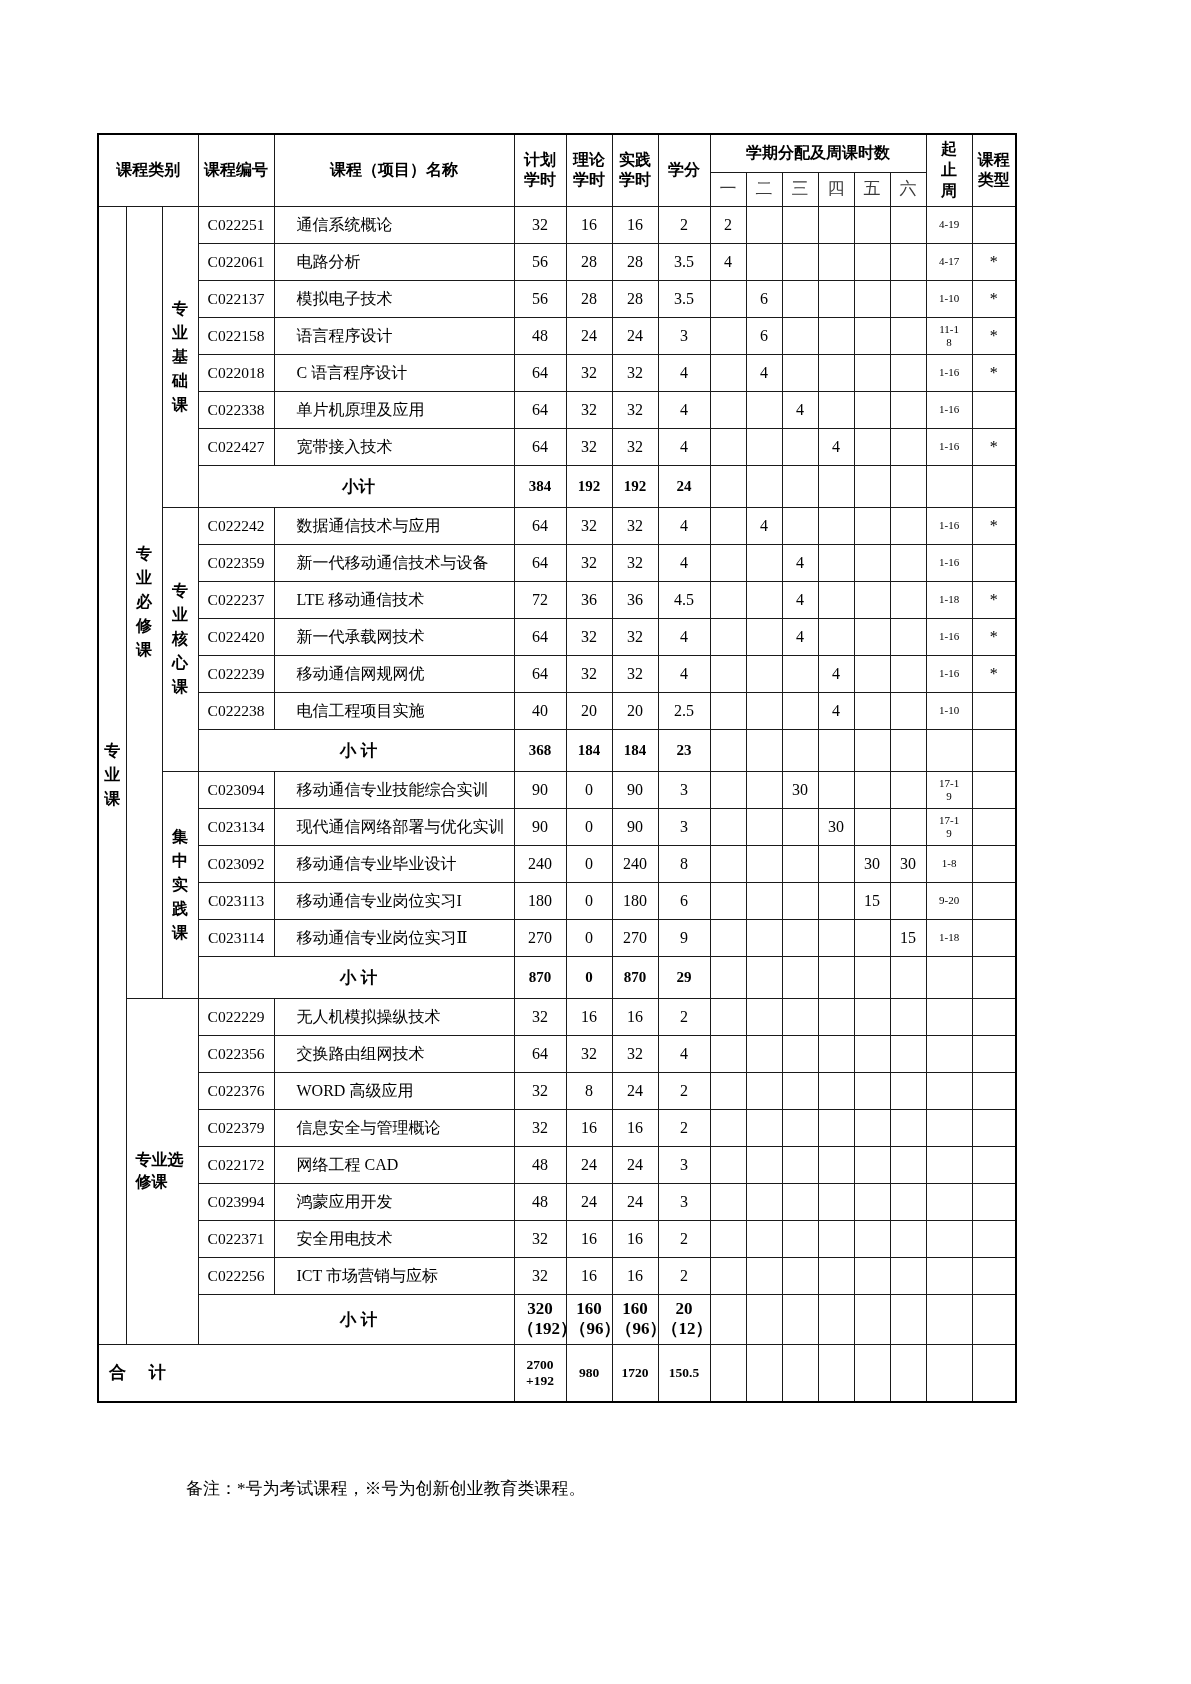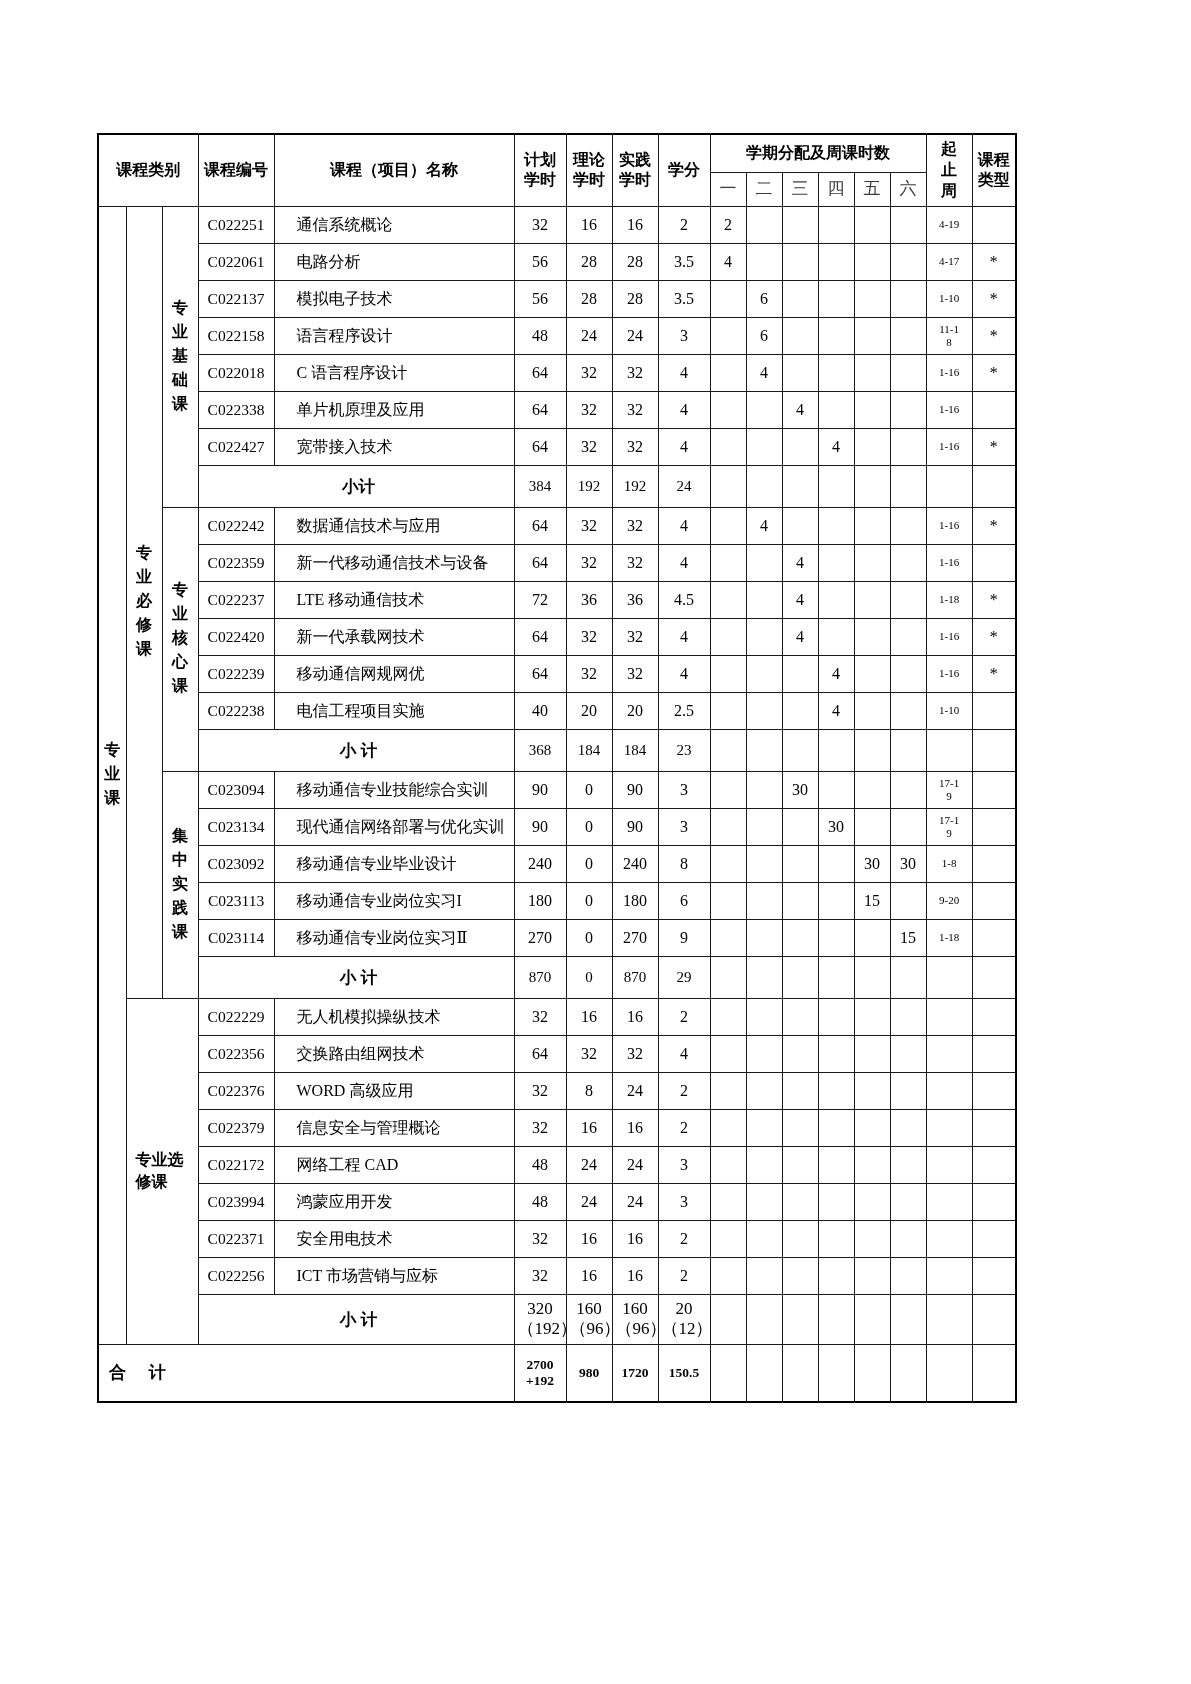--- a/index.html
+++ b/index.html
@@ -7,31 +7,31 @@
         font-family:"Liberation Serif","DejaVu Serif",serif;color:#000;}
   table.tbl{position:absolute;left:97px;top:133px;border-collapse:collapse;table-layout:fixed;
         width:918px;border:2px solid #000;}
   .tbl th,.tbl td{border:1px solid #1a1a1a;padding:1px 3px;text-align:center;vertical-align:middle;
         font-size:16px;line-height:1.25;overflow:hidden;}
   .tbl th{font-family:"Liberation Sans","DejaVu Sans",sans-serif;font-weight:bold;font-size:16px;}
   tr.h1{height:38px;} tr.h2{height:34px;}
   tr.h2 th{font-weight:normal;color:#3a3a3a;font-size:17px;font-family:"Liberation Serif","DejaVu Serif",serif;}
   tr.r-course{height:37px;} tr.r-sub{height:42px;} tr.r-sube{height:50px;} tr.r-total{height:58px;}
   .weekh span{display:inline-block;width:1.15em;word-break:break-all;line-height:1.3;}
-  td.vcat{font-family:Liberation Mono, monospace;font-weight:bold;padding:0;}
+  td.vcat{font-family:Liberation Serif, serif;font-weight:bold;padding:0;}
   td.vcat span{display:inline-block;width:1.12em;word-break:break-all;line-height:1.5;font-size:16px;}
   td.hcat{font-family:"Liberation Sans","DejaVu Sans",sans-serif;font-weight:bold;padding:0;}
   td.hcat div{width:3.3em;margin:16px auto;text-align:left;line-height:1.4;font-size:16px;}
   td.code{font-size:15.5px;text-align:center;}
   td.cname{text-align:left;padding-left:22px;font-size:16px;white-space:nowrap;}
   td.num{white-space:pre-line;}
   td.week{font-size:11px;white-space:pre-line;line-height:1.15;}
   td.sublabel{font-family:"Liberation Sans","DejaVu Sans",sans-serif;font-weight:bold;
         text-align:center;padding-left:8px;font-size:16.5px;}
-  td.subnum{font-weight:normal;font-size:15px;}
+  td.subnum{font-weight:bold;font-size:15px;}
   td.subnum.small{font-size:17px;line-height:1.2;}
   td.totlabel{font-family:"Liberation Sans","DejaVu Sans",sans-serif;font-weight:bold;
         text-align:left;padding-left:10px;font-size:17px;letter-spacing:9px;margin-left:35px;}
   td.totnum{font-weight:bold;font-size:13.5px;line-height:1.2;white-space:pre-line;}
   .footnote{position:absolute;left:186px;top:1477px;font-size:17px;}
   .pagenum{position:absolute;left:0;right:95px;top:1538px;text-align:center;font-size:16px;}
 </style>
 </head>
 <body>
 
@@ -582,13 +582,14 @@
           <td class="sem"></td>
           <td class="sem"></td>
           <td class="sem"></td>
           <td class="sem"></td>
           <td class="week"></td>
           <td class="type"></td>
         </tr>
       </tbody>
   </table>
 
+  <div class="footnote">备注：*号为考试课程，※号为创新创业教育类课程。</div>
 </div>
 
 </body></html>

